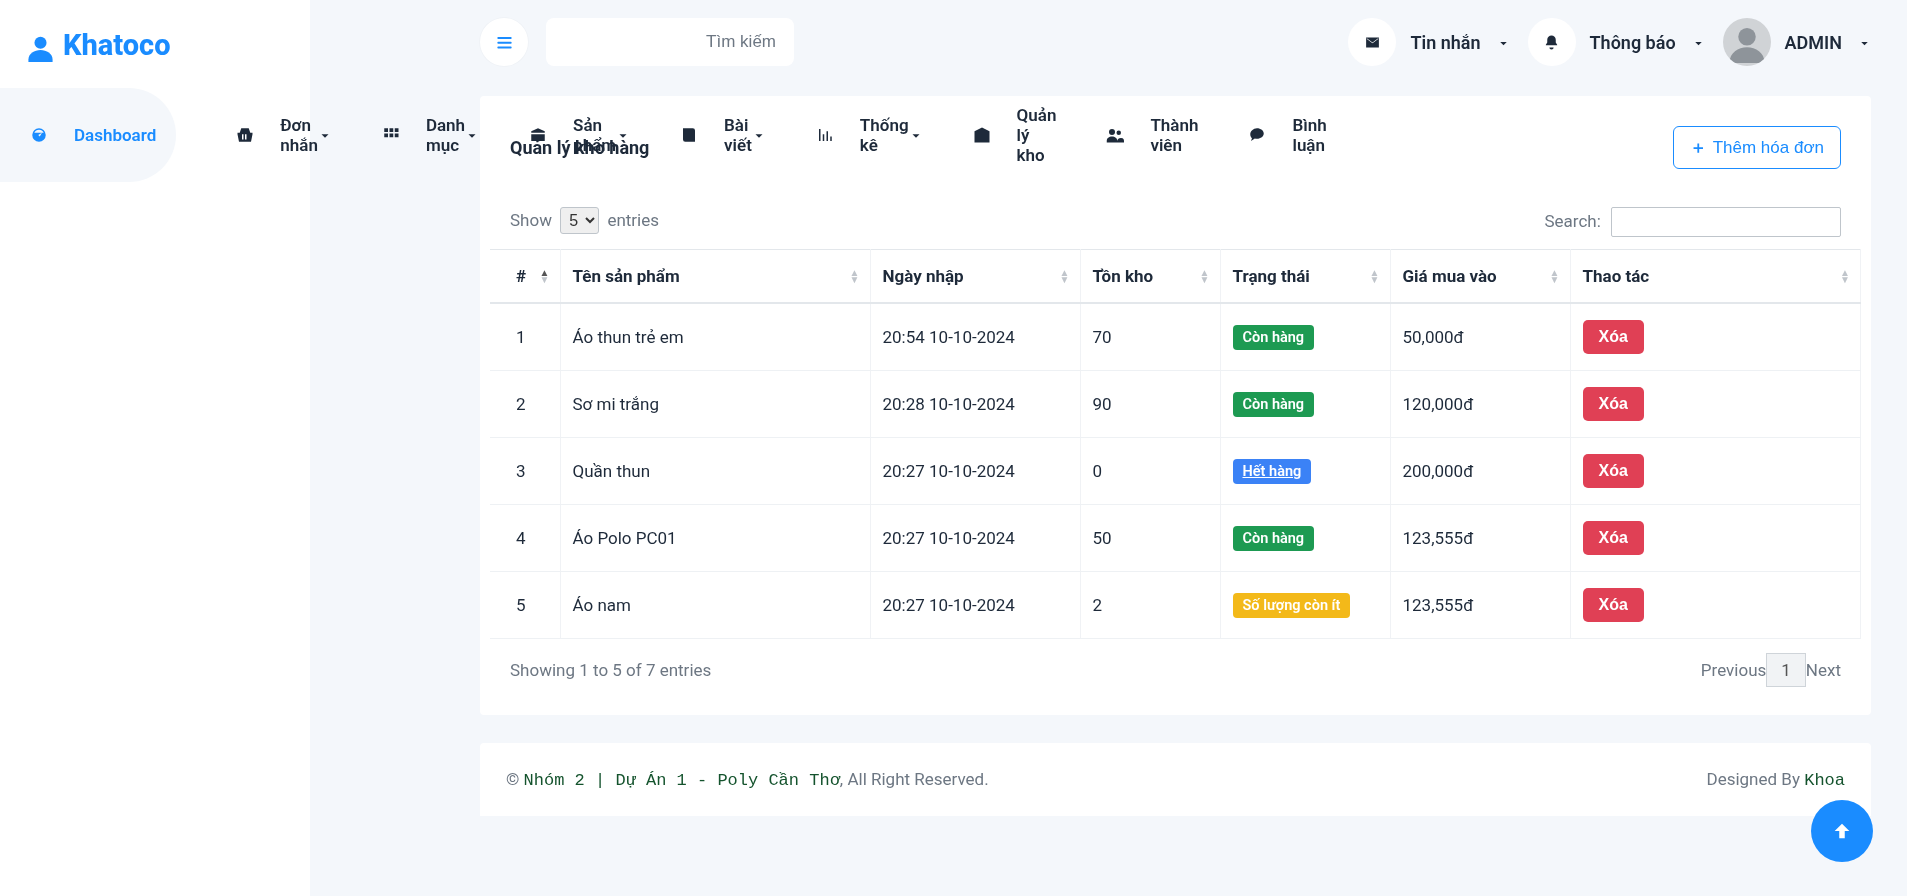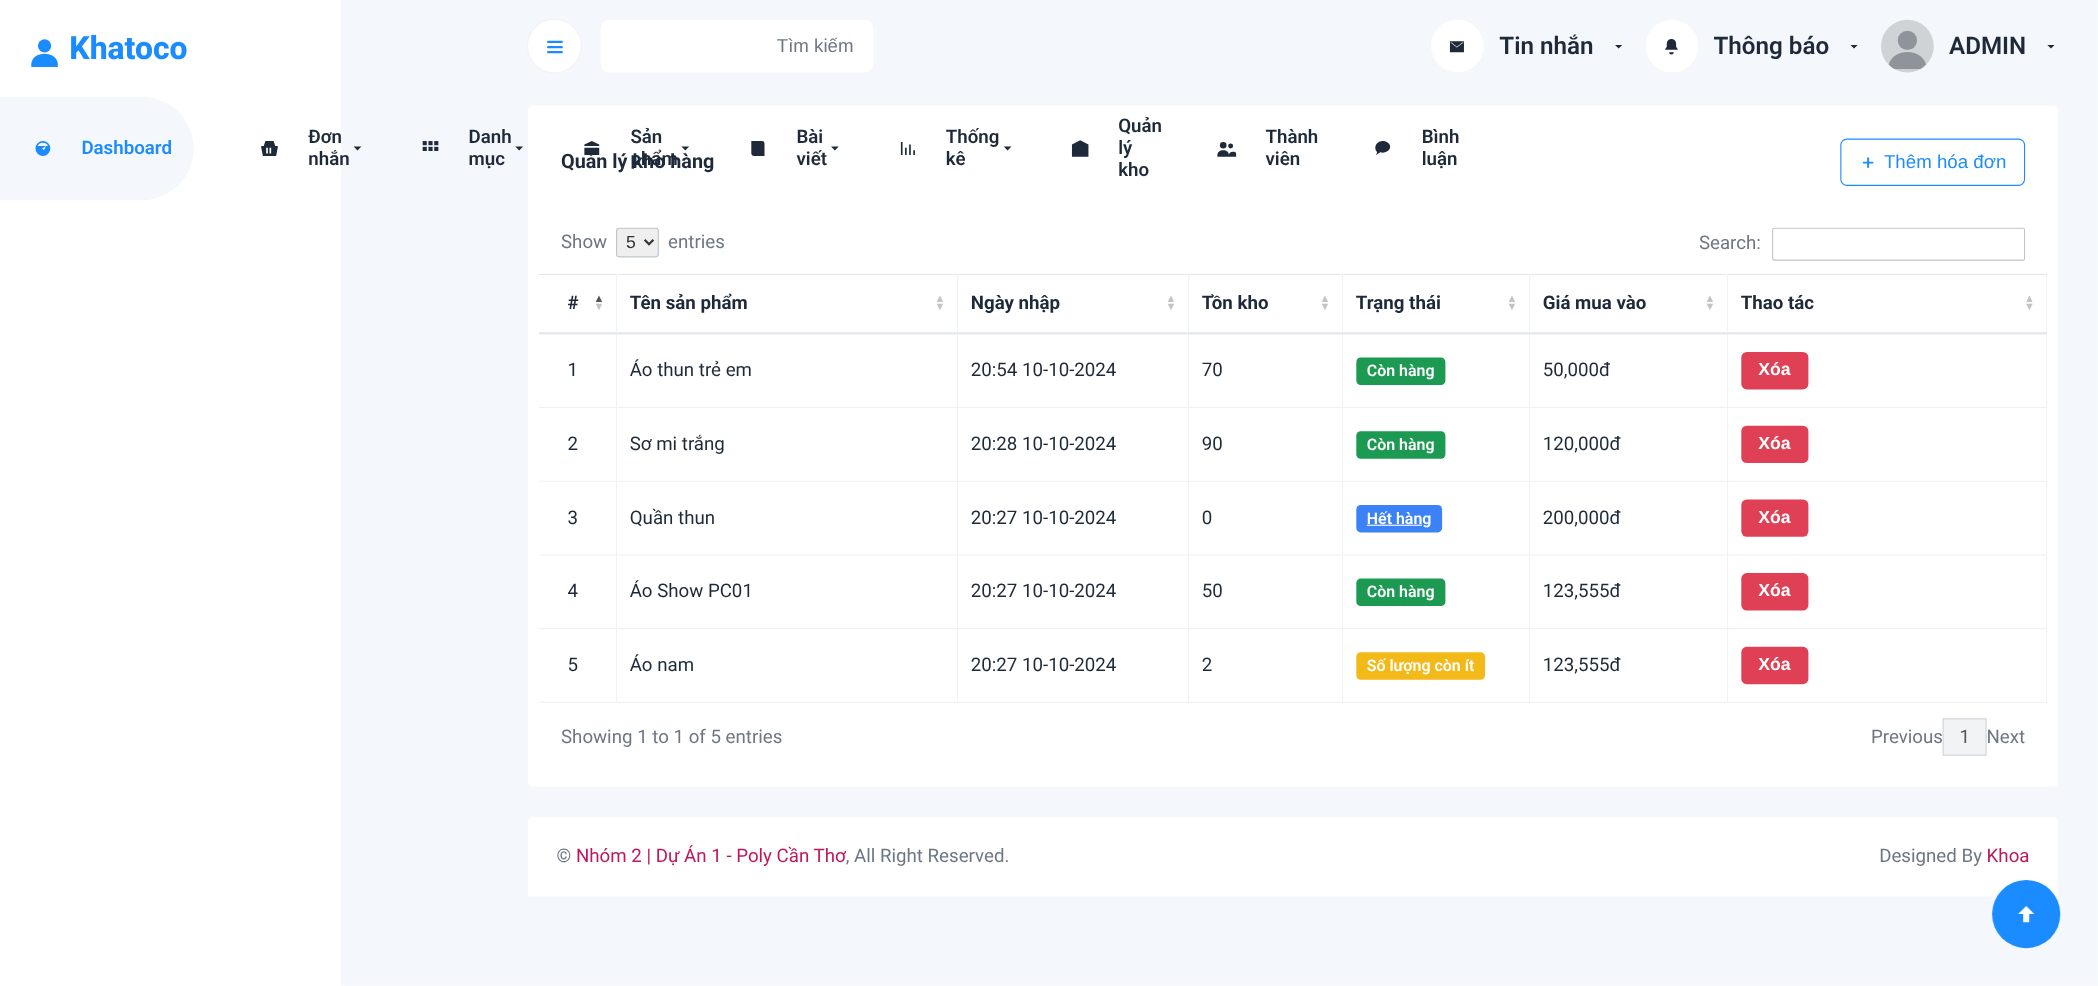--- a/index.html
+++ b/index.html
@@ -80,21 +80,21 @@
 .topbar-spacer { flex: 1; }
 .top-group {
   display: flex; align-items: center; gap: 14px;
   font-weight: 600; cursor: pointer;
 }
 .top-icon-circle {
   width: 48px; height: 48px; border-radius: 50%;
   background: #fff; display: flex; align-items: center; justify-content: center;
   font-size: 17px;
 }
-.top-group .label { font-size: 22px; }
+.top-group .label { font-size: 18px; }
 .top-group .chev { font-size: 13px; margin-left: 2px; }
 .avatar-circle {
   width: 48px; height: 48px; border-radius: 50%;
   background: #d0d3d6; display: flex; align-items: center; justify-content: center;
   overflow: hidden;
 }
 .avatar-circle svg { width: 42px; height: 42px; }
 
 
 .card {
@@ -186,21 +186,21 @@
 
 
 .page-footer {
   background: #fff;
   margin: 0 36px 0 170px;
   padding: 26px 26px;
   display: flex; align-items: center; justify-content: space-between;
   color: #6d7783; font-size: 17px;
   border-radius: 4px 4px 0 0;
 }
-.page-footer .link { color: #be185d; }
+.page-footer .link { color: #14532d; font-family: Liberation Mono, monospace; }
 
 
 .scroll-top {
   position: fixed; right: 34px; bottom: 34px;
   width: 62px; height: 62px; border-radius: 50%;
   background: #1a8cff; color: #fff; border: none; cursor: pointer;
   display: flex; align-items: center; justify-content: center;
   font-size: 22px;
 }
 
@@ -494,41 +494,41 @@
             <td>3</td>
             <td>Quần thun</td>
             <td>20:27 10-10-2024</td>
             <td>0</td>
             <td><span class="badge badge-danger">Hết hàng</span></td>
             <td>200,000đ</td>
             <td><button class="btn-del">Xóa</button></td>
           </tr>
           <tr>
             <td>4</td>
-            <td>Áo Show PC01</td>
+            <td>Áo Polo PC01</td>
             <td>20:27 10-10-2024</td>
             <td>50</td>
             <td><span class="badge badge-success">Còn hàng</span></td>
             <td>123,555đ</td>
             <td><button class="btn-del">Xóa</button></td>
           </tr>
           <tr>
             <td>5</td>
             <td>Áo nam</td>
             <td>20:27 10-10-2024</td>
             <td>2</td>
             <td><span class="badge badge-warning">Số lượng còn ít</span></td>
             <td>123,555đ</td>
             <td><button class="btn-del">Xóa</button></td>
           </tr>
         </tbody>
     </table>
 
     <div class="table-footer">
-      <div>Showing 1 to 1 of 5 entries</div>
+      <div>Showing 1 to 5 of 7 entries</div>
       <div class="pagination">
         <span class="page-link">Previous</span>
         <span class="page-btn">1</span>
         <span class="page-link">Next</span>
       </div>
     </div>
   </section>
 
   <footer class="page-footer">
     <div>

